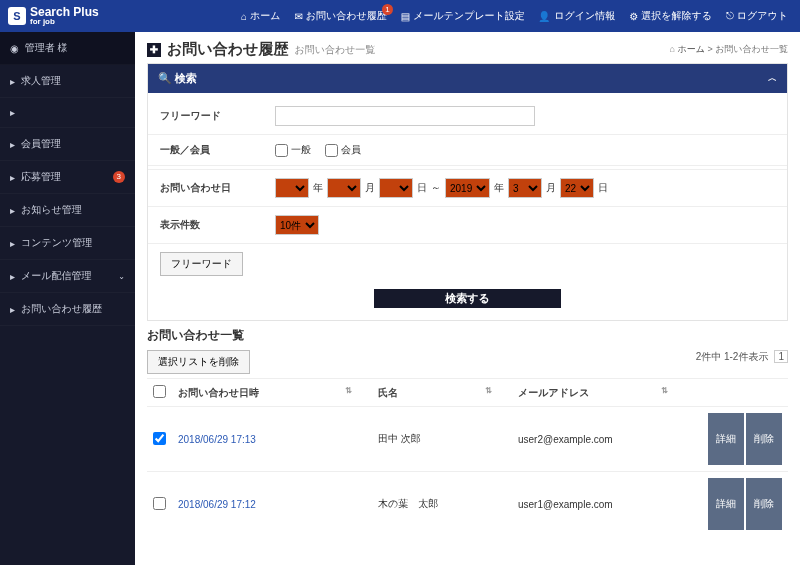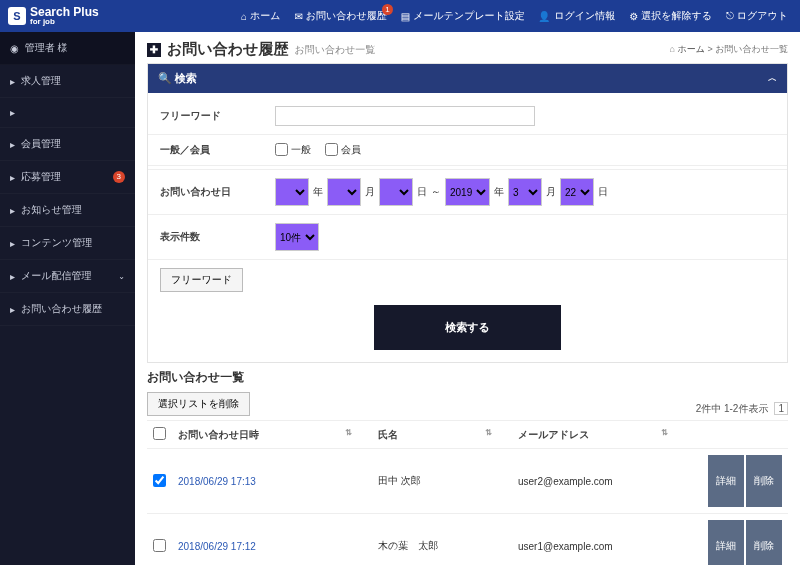--- a/index.html
+++ b/index.html
@@ -28,30 +28,30 @@
 .breadcrumb a{color:#555;text-decoration:none}
 .panel{margin-top:4px;border:1px solid #e3e3e3}
 .panel-h{background:#263b7a;color:#fff;padding:7px 10px;display:flex;align-items:center;font-weight:bold;font-size:11px}
 .panel-h .chev{margin-left:auto;font-size:9px}
 .panel-b{padding:8px 0}
 .frow{display:flex;align-items:center;padding:5px 12px;font-size:10px}
 .frow .lbl{width:115px;font-weight:bold;color:#444}
 .frow .ctl{flex:1;display:flex;align-items:center;gap:4px}
 input[type=text]{border:1px solid #ccc;height:20px;padding:0 4px;font-size:10px}
 input.wide{width:260px}
-select{border:1px solid #ccc;height:28px;font-size:10px;background:#8b5cf6;min-width:34px}
-.cb{display:flex;align-items:flex-start;gap:3px;margin-right:10px;font-size:10px}
+select{border:1px solid #ccc;height:20px;font-size:10px;background:#c2410c;min-width:34px}
+.cb{display:flex;align-items:center;gap:3px;margin-right:10px;font-size:10px}
 hr.sep{border:none;border-top:1px solid #eee;margin:3px 0}
 .btn{border:1px solid #bbb;background:#f5f5f5;padding:4px 10px;font-size:10px;cursor:pointer}
-.btn-dark{background:#16192b;color:#fff;border:1px solid #16192b;padding:14px 70px;font-size:11px;font-weight:bold}
+.btn-dark{background:#16192b;color:#fff;border:1px solid #16192b;padding:1px 70px;font-size:11px;font-weight:bold}
 .btn-row{display:flex;justify-content:center;margin:8px 0 4px}
 .csv-wrap{margin:8px 0;padding:3px;border:2px solid #e84393;display:inline-block}
 .btn-csv{background:#3b5393;color:#fff;border:none;padding:5px 9px;font-size:10px;cursor:pointer}
 .list-title{font-size:12px;font-weight:bold;margin:6px 0 6px}
-.list-bar{display:flex;align-items:flex-end;margin-bottom:4px}
+.list-bar{display:flex;align-items:flex-start;margin-bottom:4px}
 .pager{margin-left:auto;font-size:10px;color:#555}
 .pager .pg{display:inline-block;margin-left:6px;padding:0 3px;border:1px solid #ccc}
 table{width:100%;border-collapse:collapse;font-size:10px}
 th,td{text-align:left;padding:6px 6px;border-top:1px solid #eee}
 th{font-weight:bold;color:#444;position:relative}
 th .sort{font-size:8px;color:#999;position:absolute;right:20px}
 td.link{color:#2b59b5}
 .btn-sm{background:#5b6b85;color:#fff;border:none;padding:19px 8px;font-size:10px;margin-left:2px;cursor:pointer}
 .actions{text-align:right;white-space:nowrap}
 </style>

